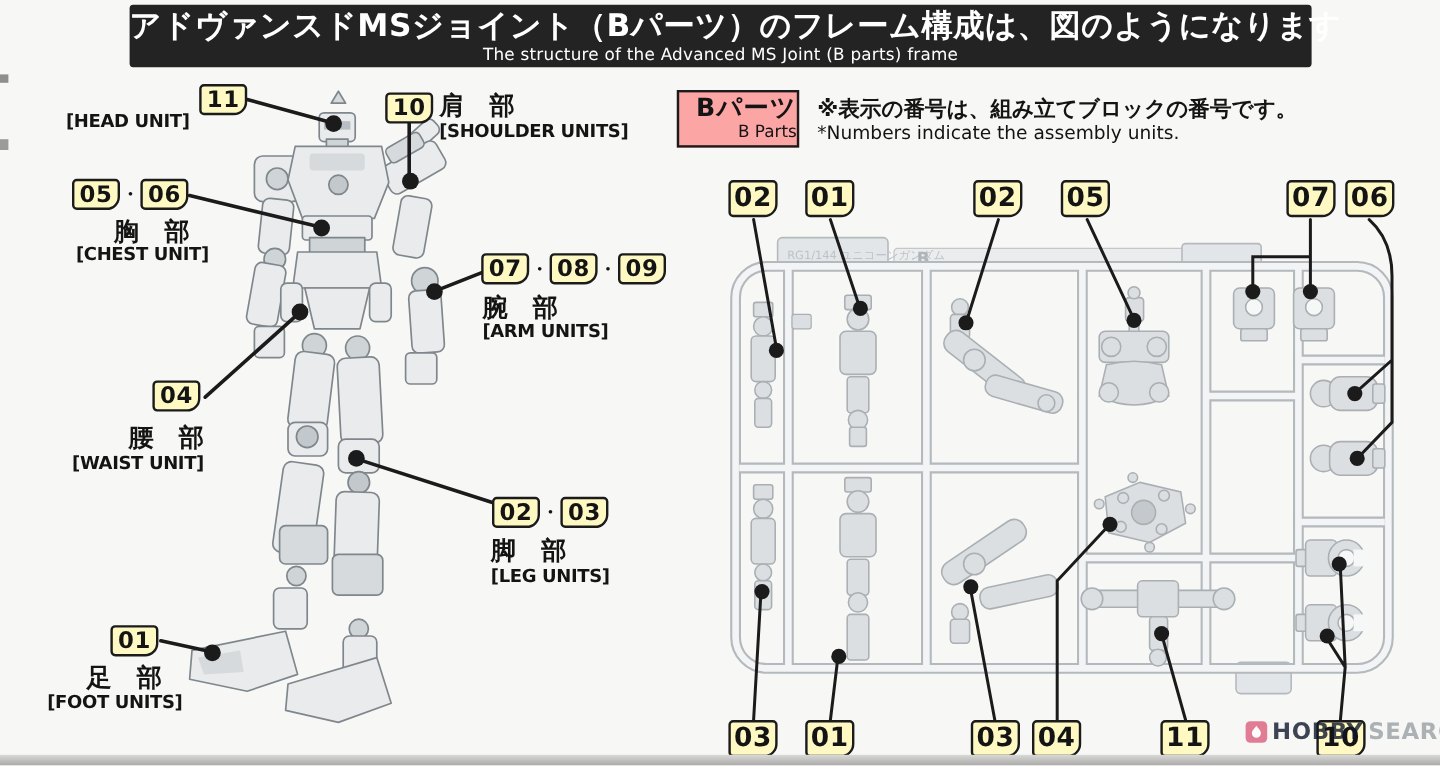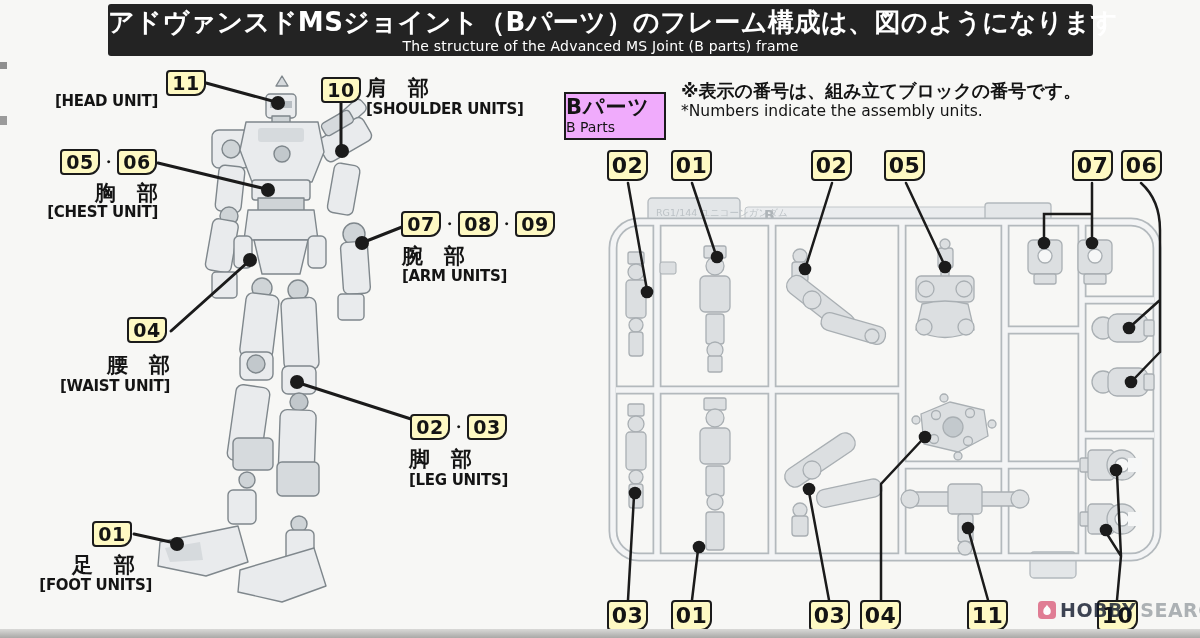--- a/index.html
+++ b/index.html
@@ -16,22 +16,22 @@
           font-weight:bold;font-size:19px;letter-spacing:.5px;z-index:3;box-sizing:border-box;}
   .numbox.lg{width:41px;height:31px;font-size:22px;}
   .numgroup{position:absolute;display:flex;align-items:center;z-index:3;}
   .numgroup .numbox{position:static;}
   .sep{font-weight:bold;font-size:15px;margin:0 1px;}
   
   .jp-label{position:absolute;font-size:21px;font-weight:bold;white-space:nowrap;z-index:2;text-align:center;}
   .en-label{position:absolute;font-size:15px;font-weight:bold;letter-spacing:-.3px;white-space:nowrap;z-index:2;}
   .alignr{text-align:right;}
   
-  .bparts-box{position:absolute;left:564px;top:92px;width:102px;height:48px;background:#f0abfc;
-              border:2px solid #1b1b1b;text-align:left;z-index:2;box-sizing:border-box;}
+  .bparts-box{position:absolute;left:564px;top:75px;width:102px;height:48px;background:#fca5a5;
+              border:2px solid #1b1b1b;text-align:right;z-index:2;box-sizing:border-box;}
   .bparts-box .jp{font-size:21px;font-weight:bold;line-height:26px;letter-spacing:1px;}
   .bparts-box .en{font-size:14px;line-height:15px;}
   .note-jp{position:absolute;left:681px;top:79px;font-size:18px;font-weight:600;white-space:nowrap;z-index:2;}
   .note-en{position:absolute;left:681px;top:102px;font-size:15.5px;font-weight:500;white-space:nowrap;z-index:2;}
   
   .watermark{position:absolute;left:1038px;top:599px;display:flex;align-items:center;gap:4px;
              z-index:6;opacity:.8;}
   .wm-logo{width:18px;height:18px;border-radius:4px;background:#db5f7d;display:flex;
            align-items:center;justify-content:center;}
   .wm-hobby{font-size:19px;font-weight:bold;letter-spacing:.5px;color:#0f172a;}
@@ -303,21 +303,21 @@
   <div class="numbox" style="left:321px;top:77px;">10</div>
   <div class="jp-label" style="left:366px;top:74px;">肩　部</div>
   <div class="en-label" style="left:366px;top:100px;">[SHOULDER UNITS]</div>
 
   <div class="numgroup" style="left:60px;top:149px;">
     <div class="numbox">05</div>
     <span class="sep">・</span>
     <div class="numbox">06</div>
   </div>
   <div class="jp-label alignr" style="left:40px;top:179px;width:118px;">胸　部</div>
-  <div class="en-label alignr" style="left:10px;top:203px;width:148px;text-align:right;">[CHEST UNIT]</div>
+  <div class="en-label alignr" style="left:26px;top:203px;width:148px;text-align:right;">[CHEST UNIT]</div>
 
   <div class="numgroup" style="left:401px;top:211px;">
     <div class="numbox">07</div>
     <span class="sep">・</span>
     <div class="numbox">08</div>
     <span class="sep">・</span>
     <div class="numbox">09</div>
   </div>
   <div class="jp-label" style="left:402px;top:242px;">腕　部</div>
   <div class="en-label" style="left:402px;top:267px;">[ARM UNITS]</div>

